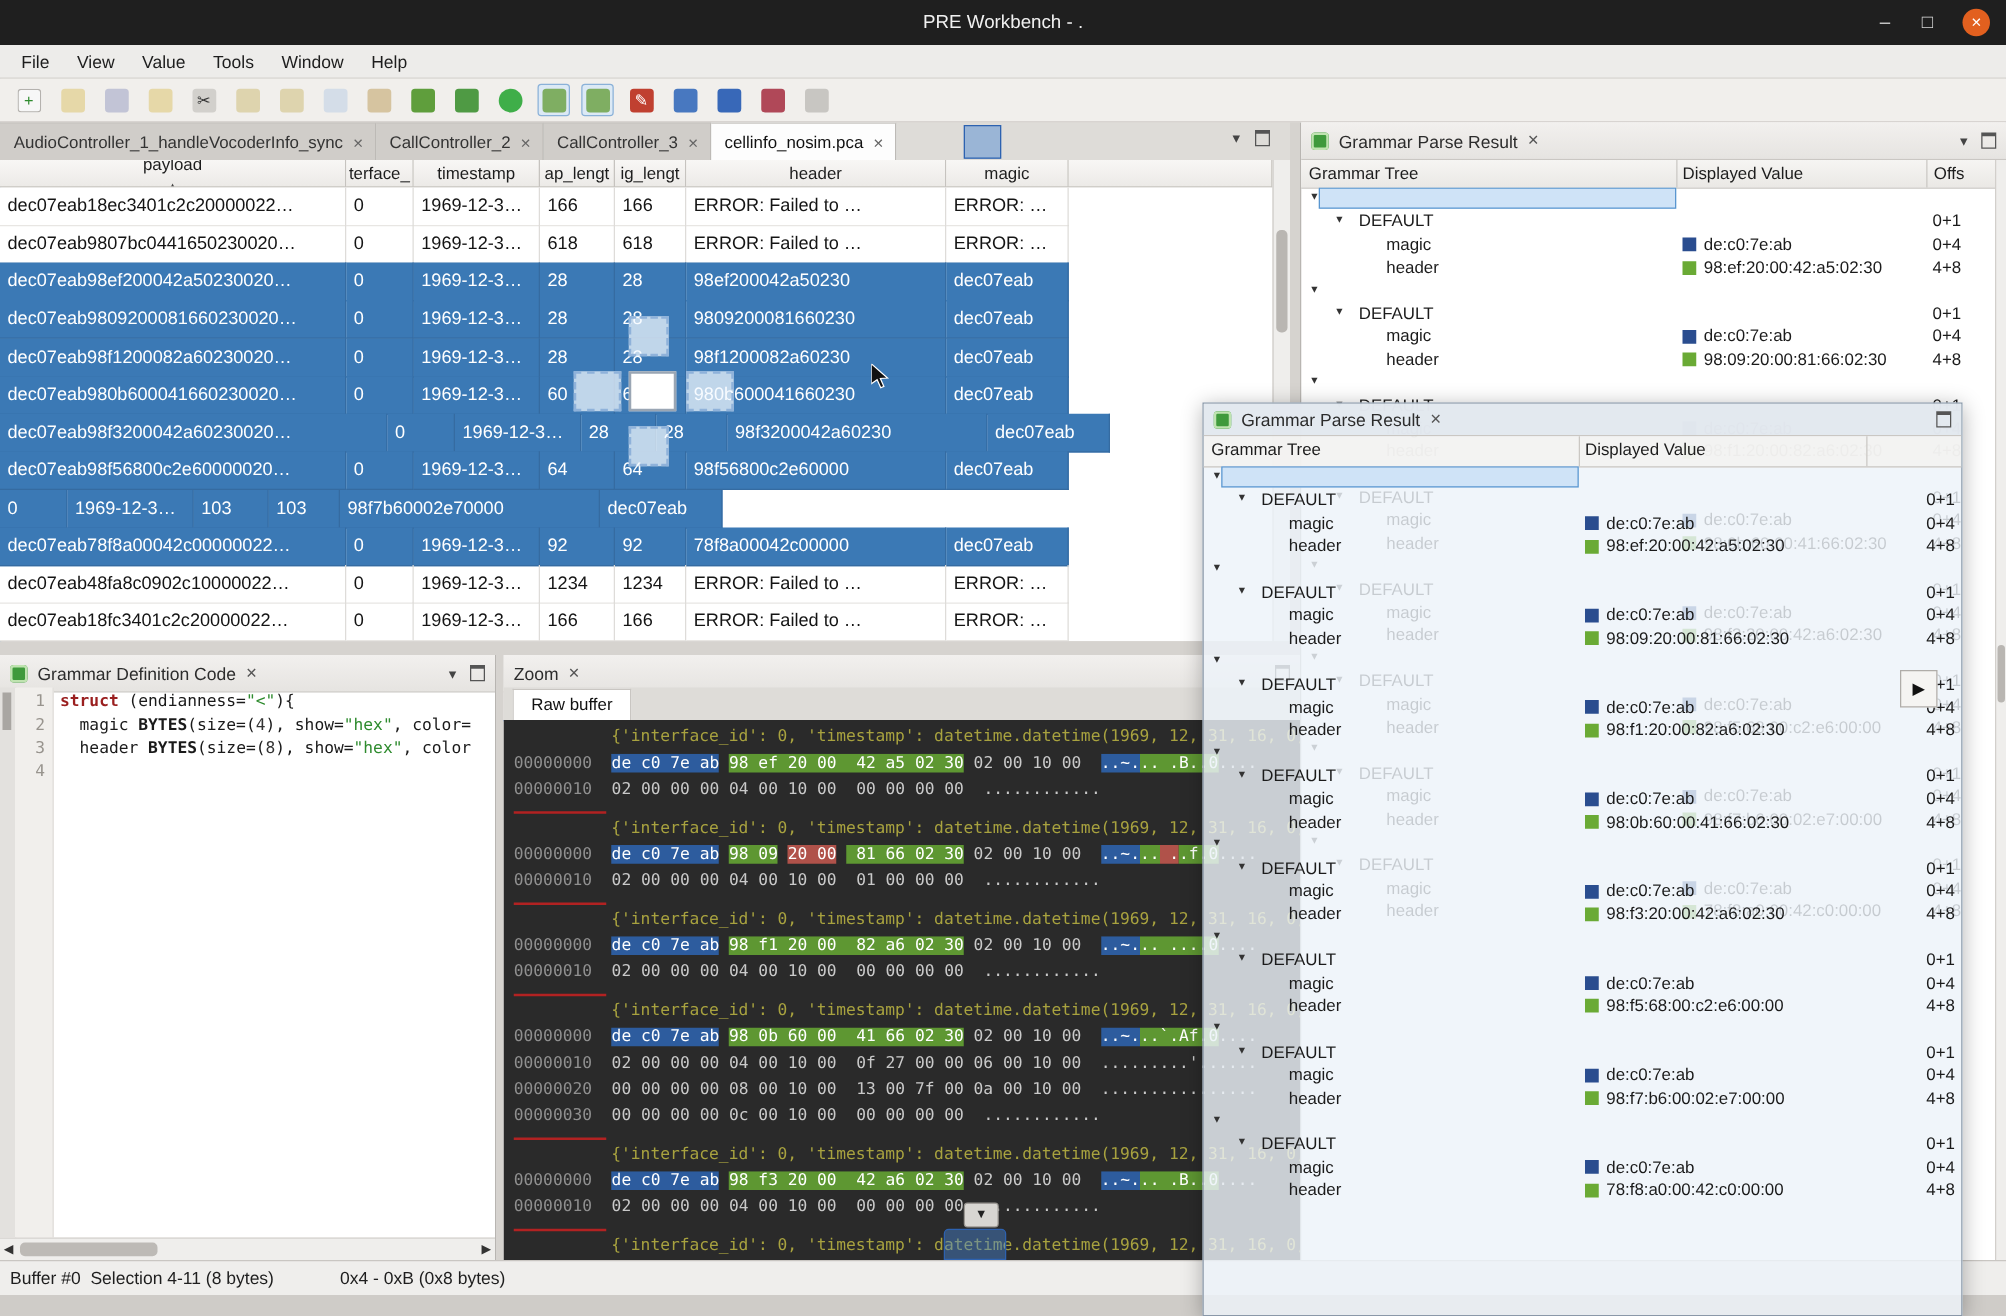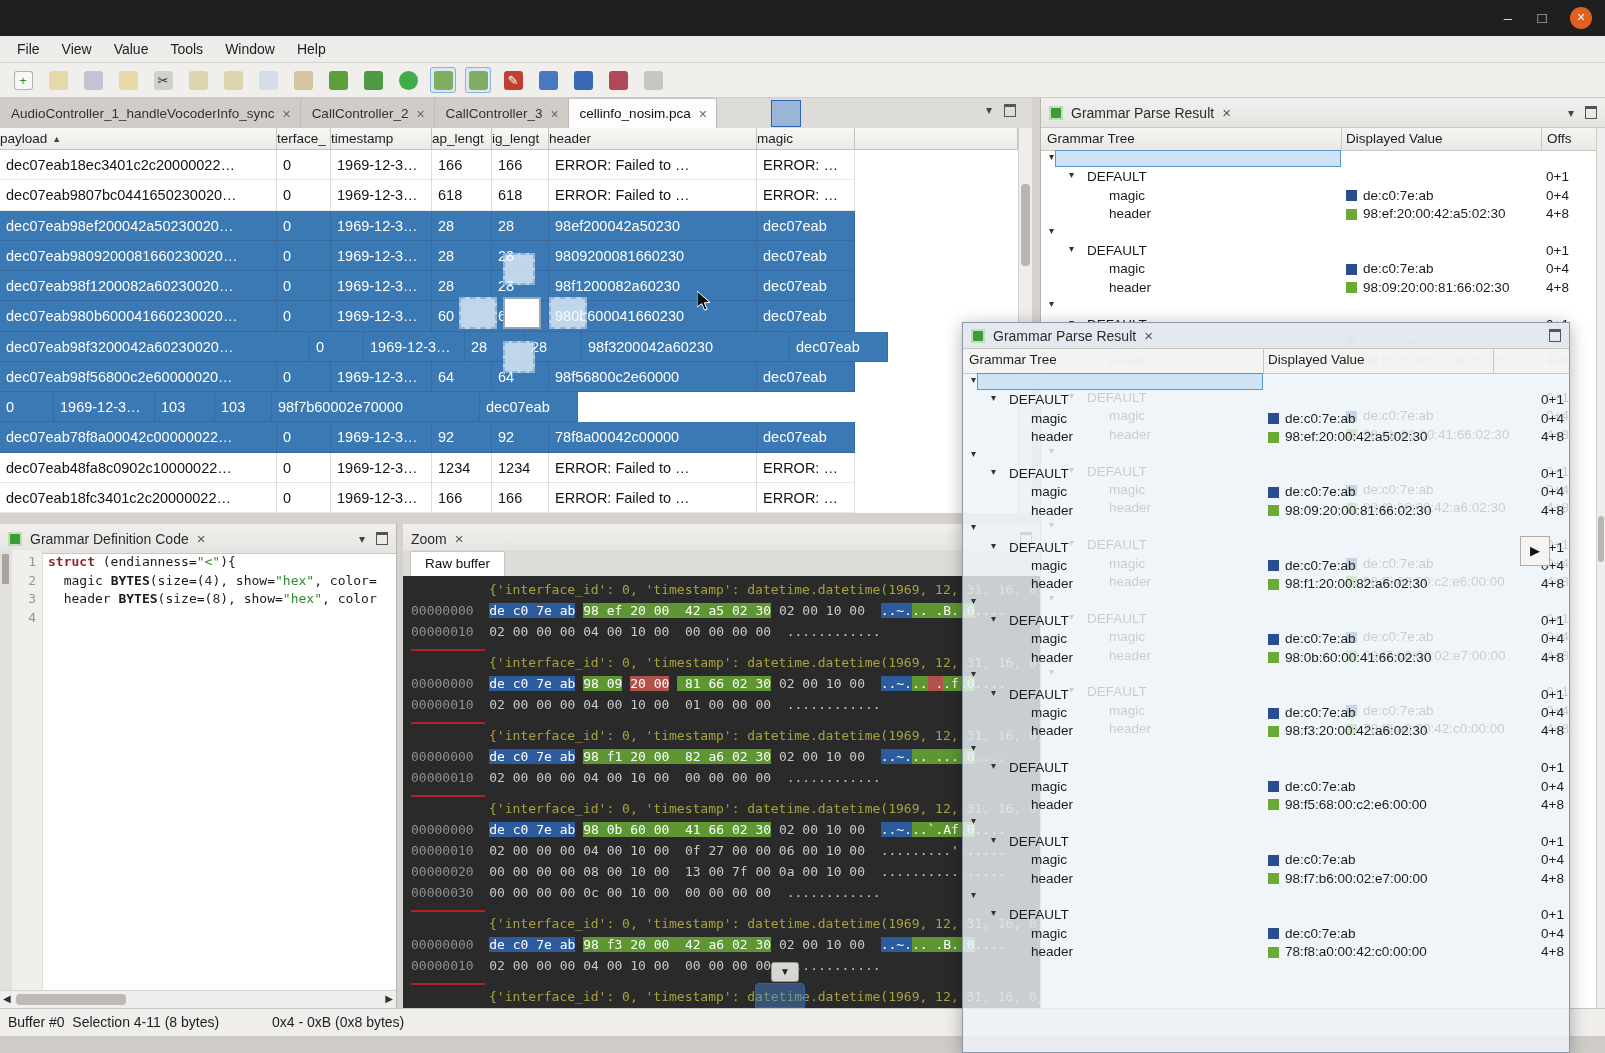--- a/index.html
+++ b/index.html
@@ -32,24 +32,24 @@
        background:#d0cdc9;border-right:1px solid #bdbab6;border-top:1px solid #c8c5c1;gap:8px;white-space:nowrap;}
   .tab.active{background:#fdfdfd;color:#111;}
   .tab-close{color:#666;font-size:14px;}
   .tabctl{position:absolute;left:986px;top:103px;display:flex;gap:12px;align-items:center;color:#444;font-size:12px;}
   .floatbox{width:10px;height:9px;border:1px solid #555;border-top:3px solid #555;display:inline-block;}
 
   
   .thead{left:0;top:128px;width:1018px;height:22px;display:flex;background:#efede9;}
   .thcell{height:22px;box-sizing:border-box;border-right:1px solid #c6c3bf;border-bottom:1px solid #c6c3bf;
           background:linear-gradient(#f8f7f5,#eceae7);font-size:13.5px;color:#1d1d1d;
-          display:flex;align-items:center;justify-content:flex-start;gap:5px;overflow:hidden;white-space:nowrap;}
+          display:flex;align-items:center;justify-content:center;gap:5px;overflow:hidden;white-space:nowrap;flex-direction:column;}
   .sortglyph{font-size:9px;color:#444;}
   .tbody{left:0;top:150px;width:1018px;height:363px;background:#fff;overflow:hidden;}
-  .trow{display:flex;height:30.25px;}
+  .trow{display:flex;height:30.25px;align-items:center;}
   .tc{box-sizing:border-box;padding:0 6px;border-right:1px solid #dedcd9;border-bottom:1px solid #e8e6e3;
       font-size:14.5px;color:#141414;line-height:30px;overflow:hidden;white-space:nowrap;}
   .trow.sel .tc{background:#3b79b5;color:#fff;border-right-color:#356ba1;border-bottom-color:#356ba1;}
   .vscroll{left:1018px;top:128px;width:14px;height:385px;background:#efeeec;border-left:1px solid #d2cfcb;box-sizing:border-box;}
   .vthumb{position:absolute;left:2px;width:9px;background:#b9b6b2;border-radius:4px;}
 
   
   .panel-title{position:absolute;left:0;top:0;right:0;height:30px;background:linear-gradient(#f2f0ee,#e6e4e1);
                border-bottom:1px solid #cac7c3;display:flex;align-items:center;padding:0 8px;gap:8px;
                box-sizing:border-box;font-size:14px;color:#2c2c2c;}
@@ -125,20 +125,21 @@
   .solidbox{position:absolute;border:2px solid #9aa6b4;background:#fff;box-sizing:border-box;z-index:31;}
   .dropmarker{position:absolute;background:rgba(72,132,212,0.45);border:1px solid #2d62b0;box-sizing:border-box;z-index:50;}
   #cursor{position:absolute;left:697px;top:291px;z-index:100;}
 </style>
 </head>
 <body>
 
 <div id="app">
 
   <div class="abs titlebar">
+    <div class="title">PRE Workbench - .</div>
     <div class="winbtn" style="right:84px;">–</div>
     <div class="winbtn" style="right:50px;">□</div>
     <div class="close-btn">×</div>
   </div>
 
   <div class="abs menubar" id="menubar">
       <div class="menu-item">File</div>
       <div class="menu-item">View</div>
       <div class="menu-item">Value</div>
       <div class="menu-item">Tools</div>

